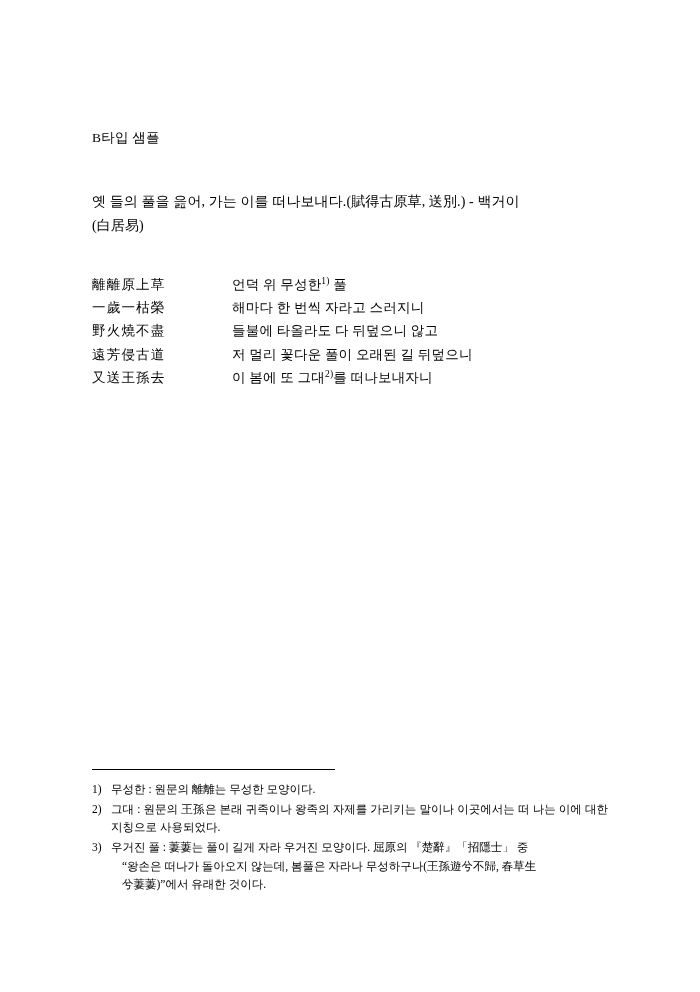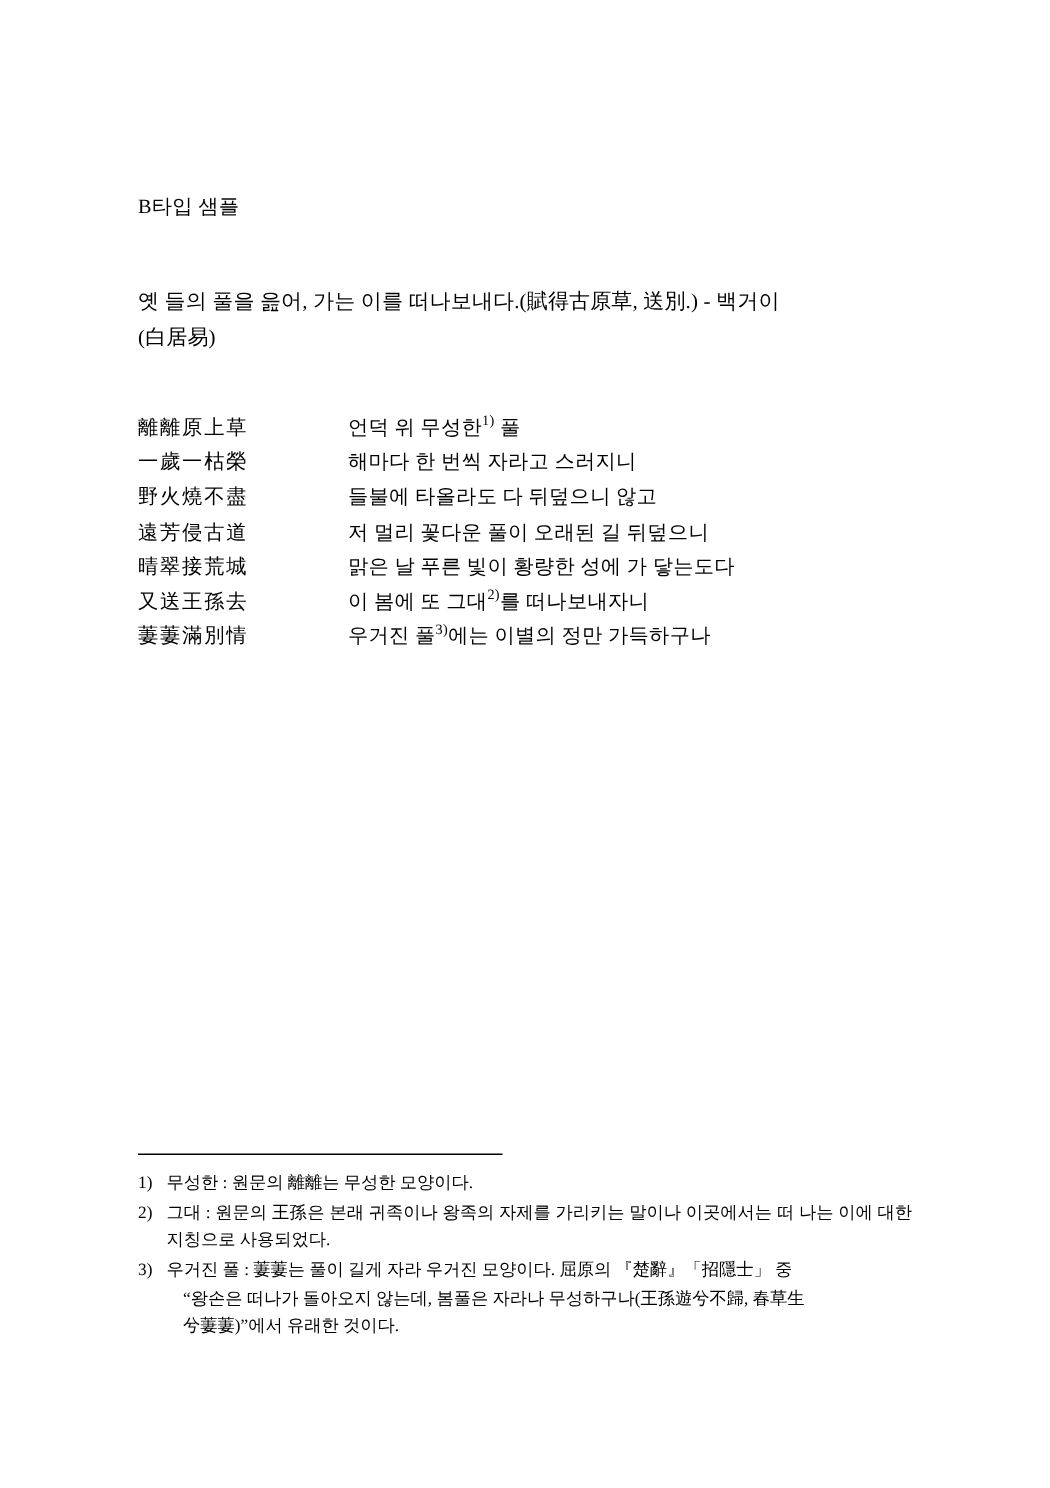--- a/index.html
+++ b/index.html
@@ -120,30 +120,22 @@
       </tr>
       <tr>
         <td class="col-hanja">野火燒不盡</td>
         <td class="col-trans"><span>들불에 타올라도 다 뒤덮으니 않고</span><sup></sup><span></span></td>
       </tr>
       <tr>
         <td class="col-hanja">遠芳侵古道</td>
         <td class="col-trans"><span>저 멀리 꽃다운 풀이 오래된 길 뒤덮으니</span><sup></sup><span></span></td>
       </tr>
       <tr>
-        <td class="col-hanja">晴翠接荒城</td>
-        <td class="col-trans"><span>맑은 날 푸른 빛이 황량한 성에 가 닿는도다</span><sup></sup><span></span></td>
-      </tr>
-      <tr>
         <td class="col-hanja">又送王孫去</td>
         <td class="col-trans"><span>이 봄에 또 그대</span><sup>2)</sup><span>를 떠나보내자니</span></td>
-      </tr>
-      <tr>
-        <td class="col-hanja">萋萋滿別情</td>
-        <td class="col-trans"><span>우거진 풀</span><sup>3)</sup><span>에는 이별의 정만 가득하구나</span></td>
       </tr>
     </tbody>
   </table>
 
   <div class="footnote-area">
     <div class="footnote-rule"></div>
 
     <div class="footnote">
       <span class="fn-num">1)</span>
       <span class="fn-text">

